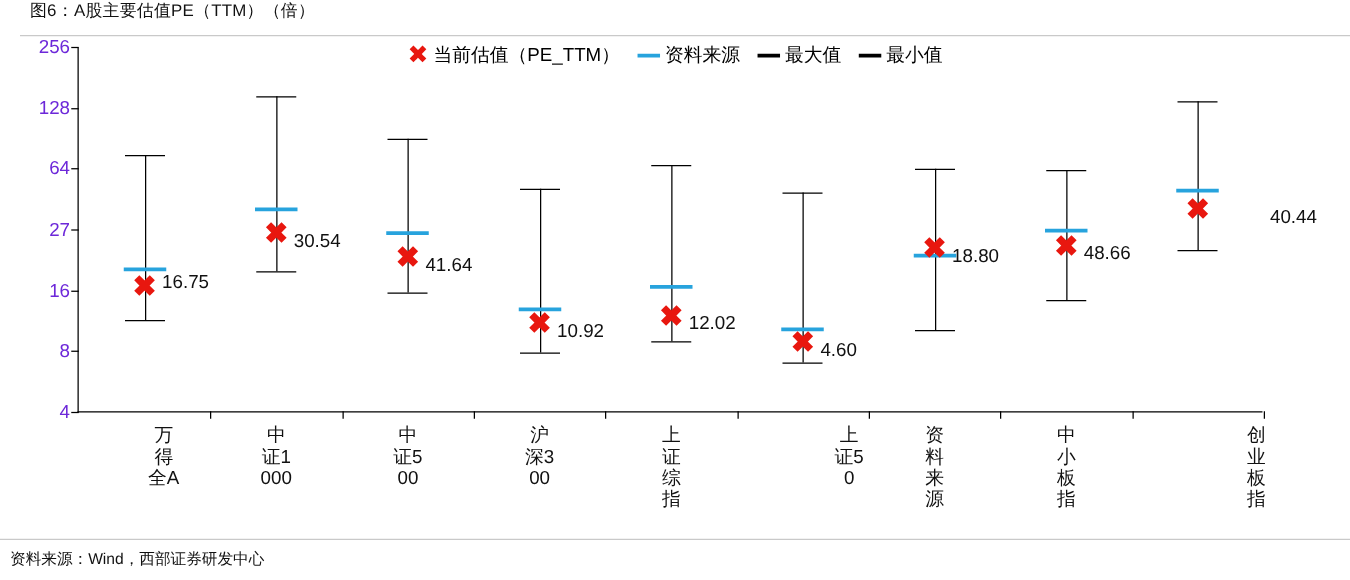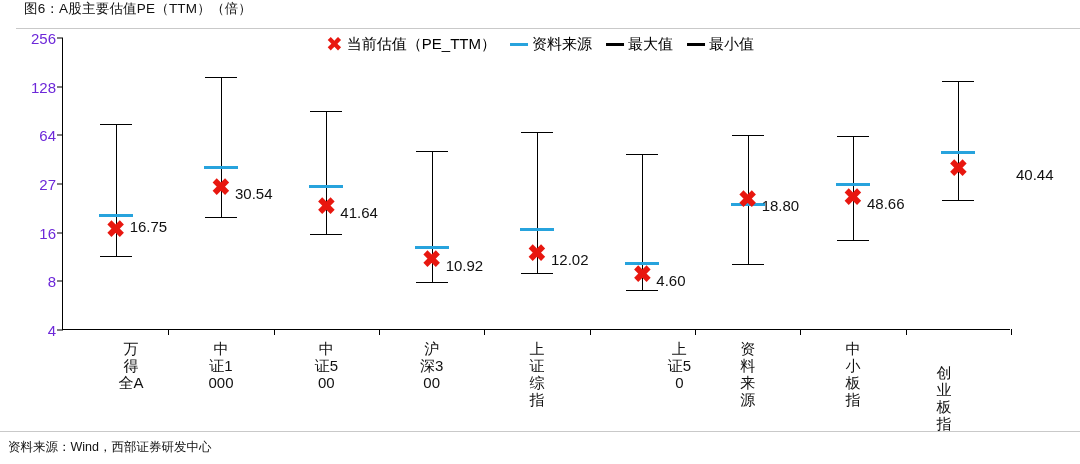--- a/index.html
+++ b/index.html
@@ -190,19 +190,19 @@
       <div class="cross" style="left: 790px; top: 159.321px;">✖</div>
       <div class="vallabel" style="left: 804px; top: 165.321px;">48.66</div>
       <div class="xlabel" style="left: 790px;">中小板指</div>
       <div class="xtick-mark" style="left: 948px;"></div>
       <div class="whisker" style="left: 895.333px; top: 43.3851px; height: 118.557px;"></div>
       <div class="cap" style="left: 879.333px; top: 43.3851px; width: 32px;"></div>
       <div class="cap" style="left: 879.333px; top: 161.942px; width: 32px;"></div>
       <div class="median" style="left: 878.333px; top: 113.275px; width: 34px;"></div>
       <div class="cross" style="left: 895.333px; top: 129.565px;">✖</div>
       <div class="vallabel" style="left: 953px; top: 135.565px;">40.44</div>
-      <div class="xlabel" style="left: 881px; margin-top: 24px;">创业板指</div>
+      <div class="xlabel" style="left: 942px;">创业板指</div>
     </div>
 </div>
 
 <div class="source-bar">
   <div class="source-text">资料来源：Wind，西部证券研发中心</div>
 </div>
 
 </body></html>

